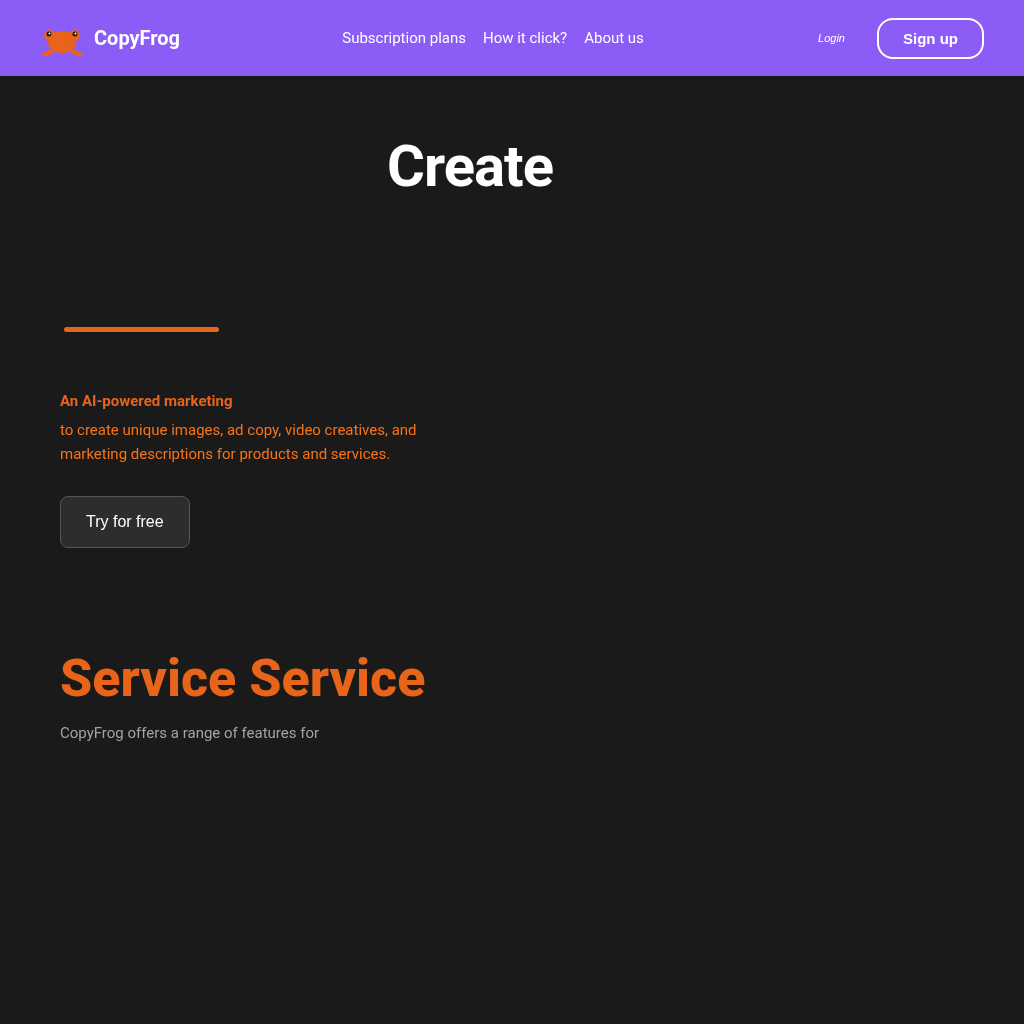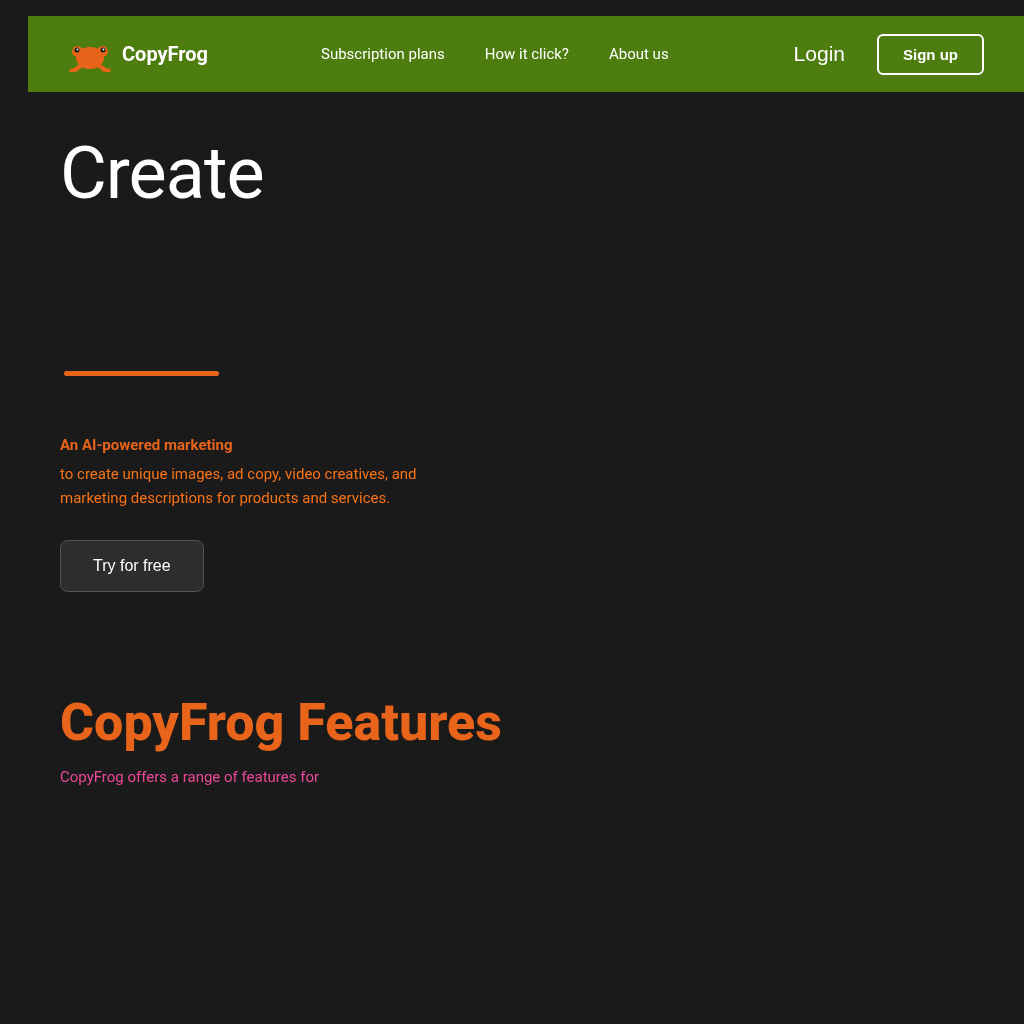--- a/index.html
+++ b/index.html
@@ -16,25 +16,24 @@
       min-height: 1024px;
       overflow-x: hidden;
     }
 
     
     nav {
       display: flex;
       align-items: center;
       justify-content: space-between;
       padding: 16px 40px;
-      background-color: #4d7c0f;
+      background-color: #8b5cf6;
       position: sticky;
-      top: 16px;
+      top: 0;
       z-index: 100;
-      margin-left: 28px;
     }
 
     .nav-logo {
       display: flex;
       align-items: center;
       gap: 10px;
     }
 
     .nav-logo-icon {
       width: 44px;
@@ -43,70 +42,72 @@
 
     .nav-logo-text {
       font-size: 20px;
       font-weight: 700;
       color: #ffffff;
     }
 
     .nav-links {
       display: flex;
       align-items: center;
-      gap: 40px;
+      gap: 17px;
     }
 
     .nav-link {
       color: #ffffff;
       text-decoration: none;
       font-size: 15px;
       font-weight: 400;
       cursor: pointer;
     }
 
     .nav-actions {
       display: flex;
       align-items: center;
       gap: 20px;
     }
 
     .btn-login {
       background: transparent;
       border: none;
       color: #ffffff;
-      font-size: 21px;
+      font-size: 11px;
       font-weight: 500;
       cursor: pointer;
       padding: 8px 12px;
+      font-style: italic;
     }
 
     .btn-signup {
       background: transparent;
       border: 2px solid #ffffff;
       color: #ffffff;
       font-size: 15px;
       font-weight: 600;
       cursor: pointer;
       padding: 10px 24px;
-      border-radius: 6px;
+      border-radius: 16px;
     }
 
     
     .hero {
       padding: 60px 40px 40px 60px;
     }
 
     .hero-headline {
-      font-size: 72px;
-      font-weight: 400;
+      font-size: 58px;
+      font-weight: 700;
       line-height: 1.05;
       color: #ffffff;
       max-width: 820px;
       letter-spacing: -1px;
+      text-align: center;
     }
 
     .hero-underline {
       width: 155px;
       height: 5px;
       background: #e8641a;
       border-radius: 3px;
       margin-top: 8px;
       margin-left: 4px;
     }
@@ -133,40 +134,40 @@
 
     
     .btn-try-free {
       margin-top: 30px;
       background: #2d2d2d;
       border: 1px solid #555555;
       color: #ffffff;
       font-size: 16px;
       font-weight: 500;
       cursor: pointer;
-      padding: 16px 32px;
+      padding: 16px 25px;
       border-radius: 8px;
       display: inline-block;
     }
 
     
     .service-features {
       padding: 60px 40px 20px 60px;
     }
 
     .service-features-title {
       font-size: 52px;
       font-weight: 800;
       color: #e8641a;
       margin-bottom: 12px;
     }
 
     .service-features-subtitle {
       font-size: 15px;
-      color: #ec4899;
+      color: #a3a3a3;
       max-width: 420px;
       line-height: 1.6;
     }
   </style>
 </head>
 <body>
 
 <nav>
   <div class="nav-logo">
 
@@ -212,15 +213,15 @@
 
   <div class="hero-description">
     <p class="hero-description-highlight">An AI-powered marketing</p>
     <p class="hero-description-text">to create unique images, ad copy, video creatives, and marketing descriptions for products and services.</p>
   </div>
 
   <button class="btn-try-free">Try for free</button>
 </section>
 
 <section class="service-features">
-  <h2 class="service-features-title">CopyFrog Features</h2>
+  <h2 class="service-features-title">Service Service</h2>
   <p class="service-features-subtitle">CopyFrog offers a range of features for</p>
 </section>
 
 </body></html>

